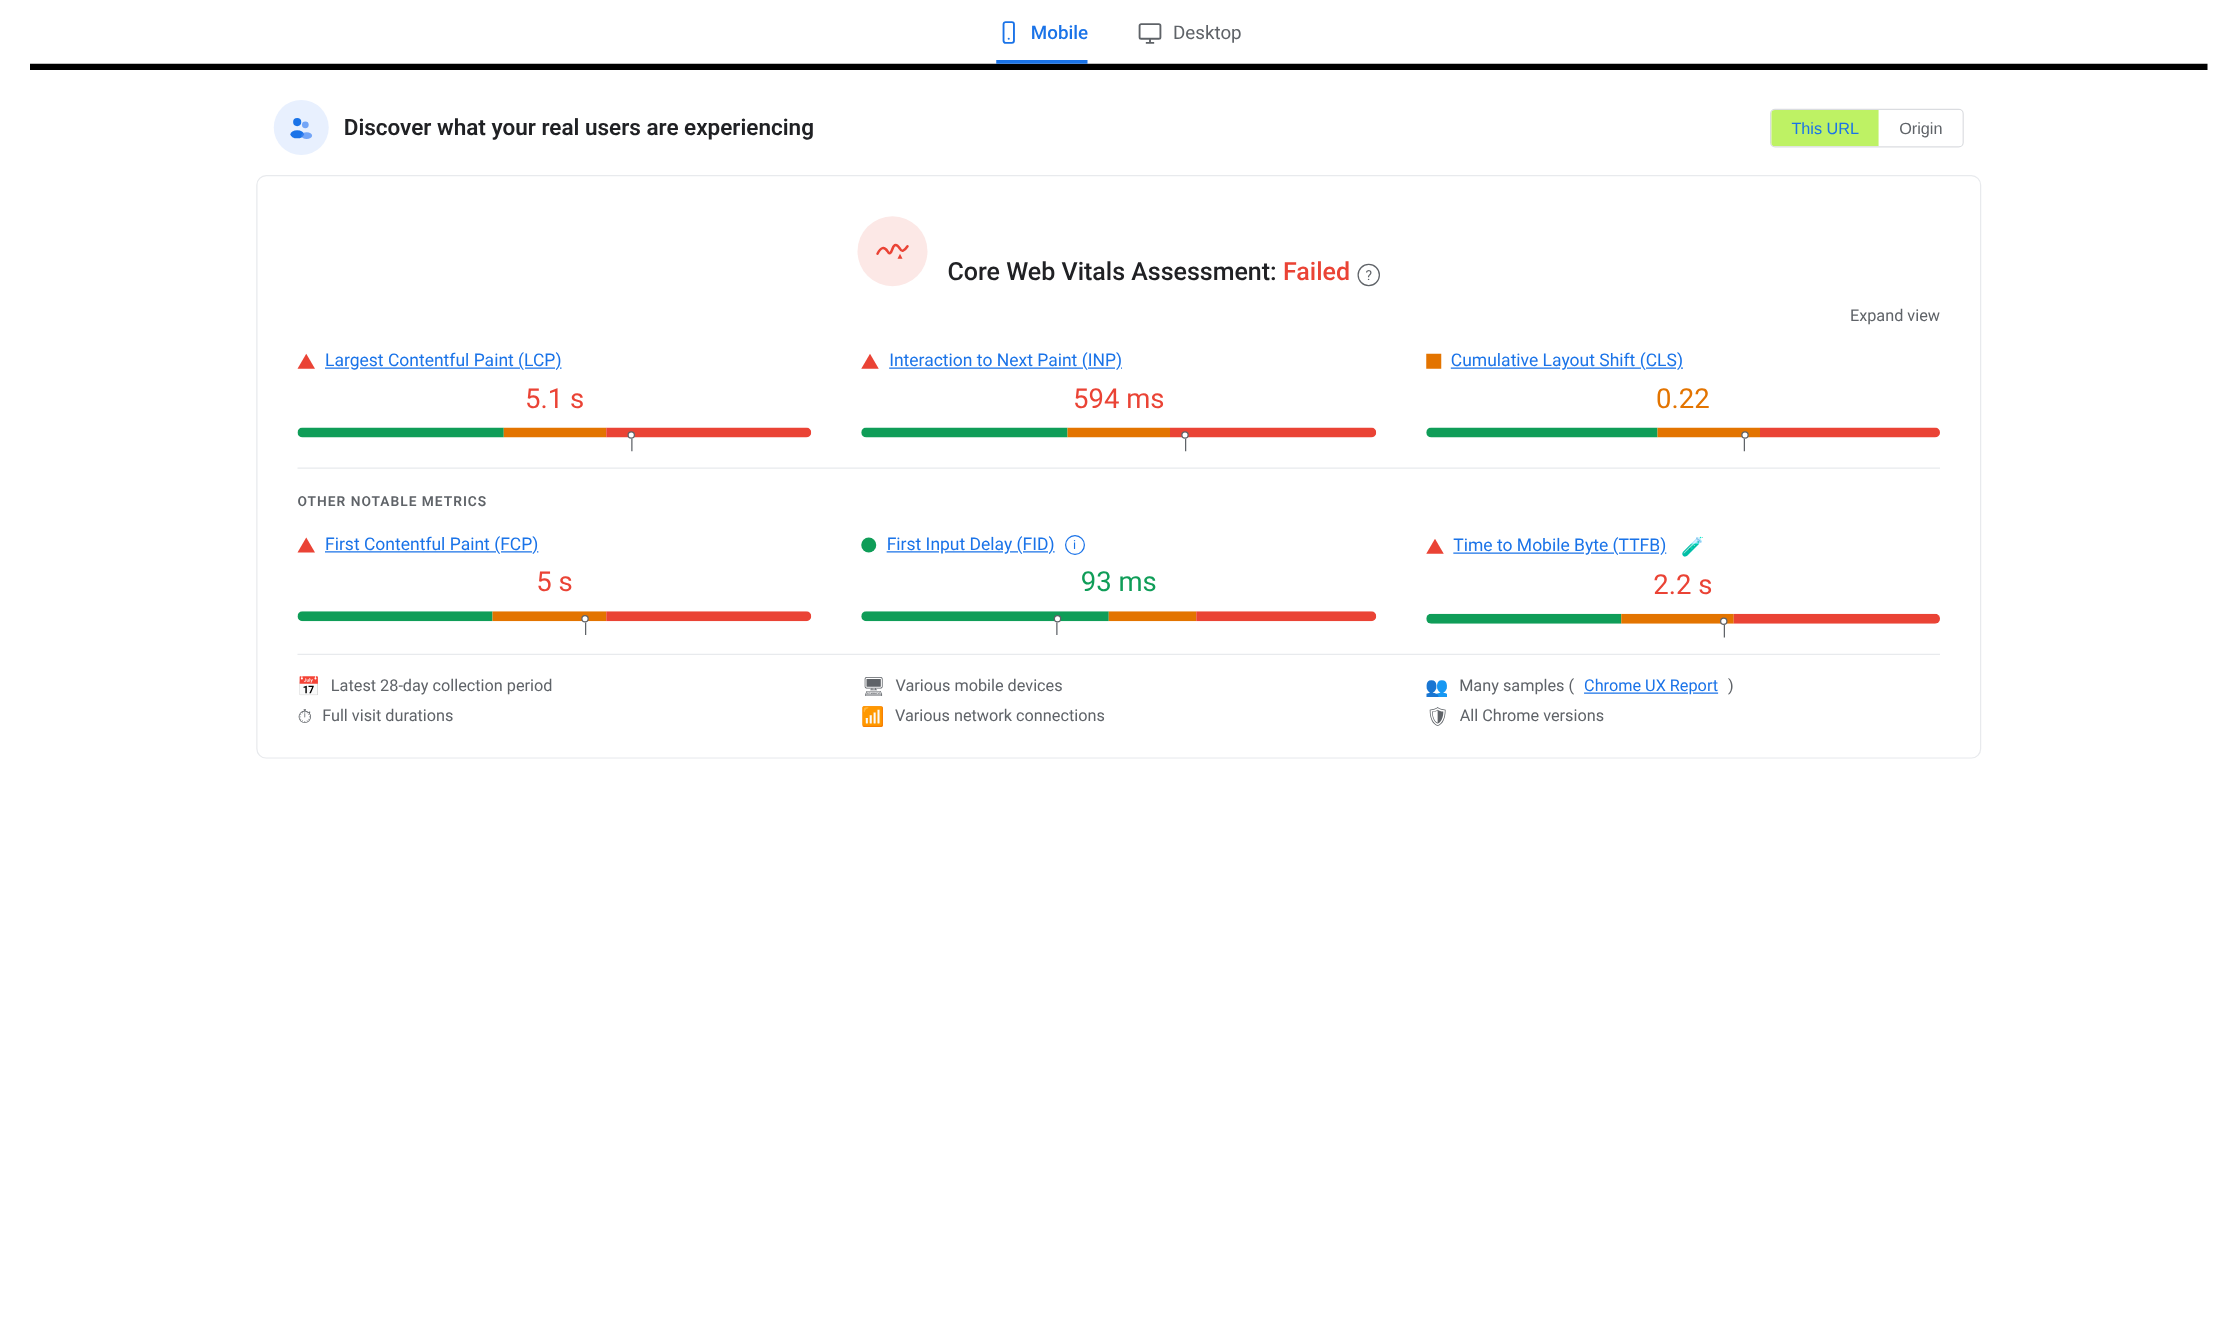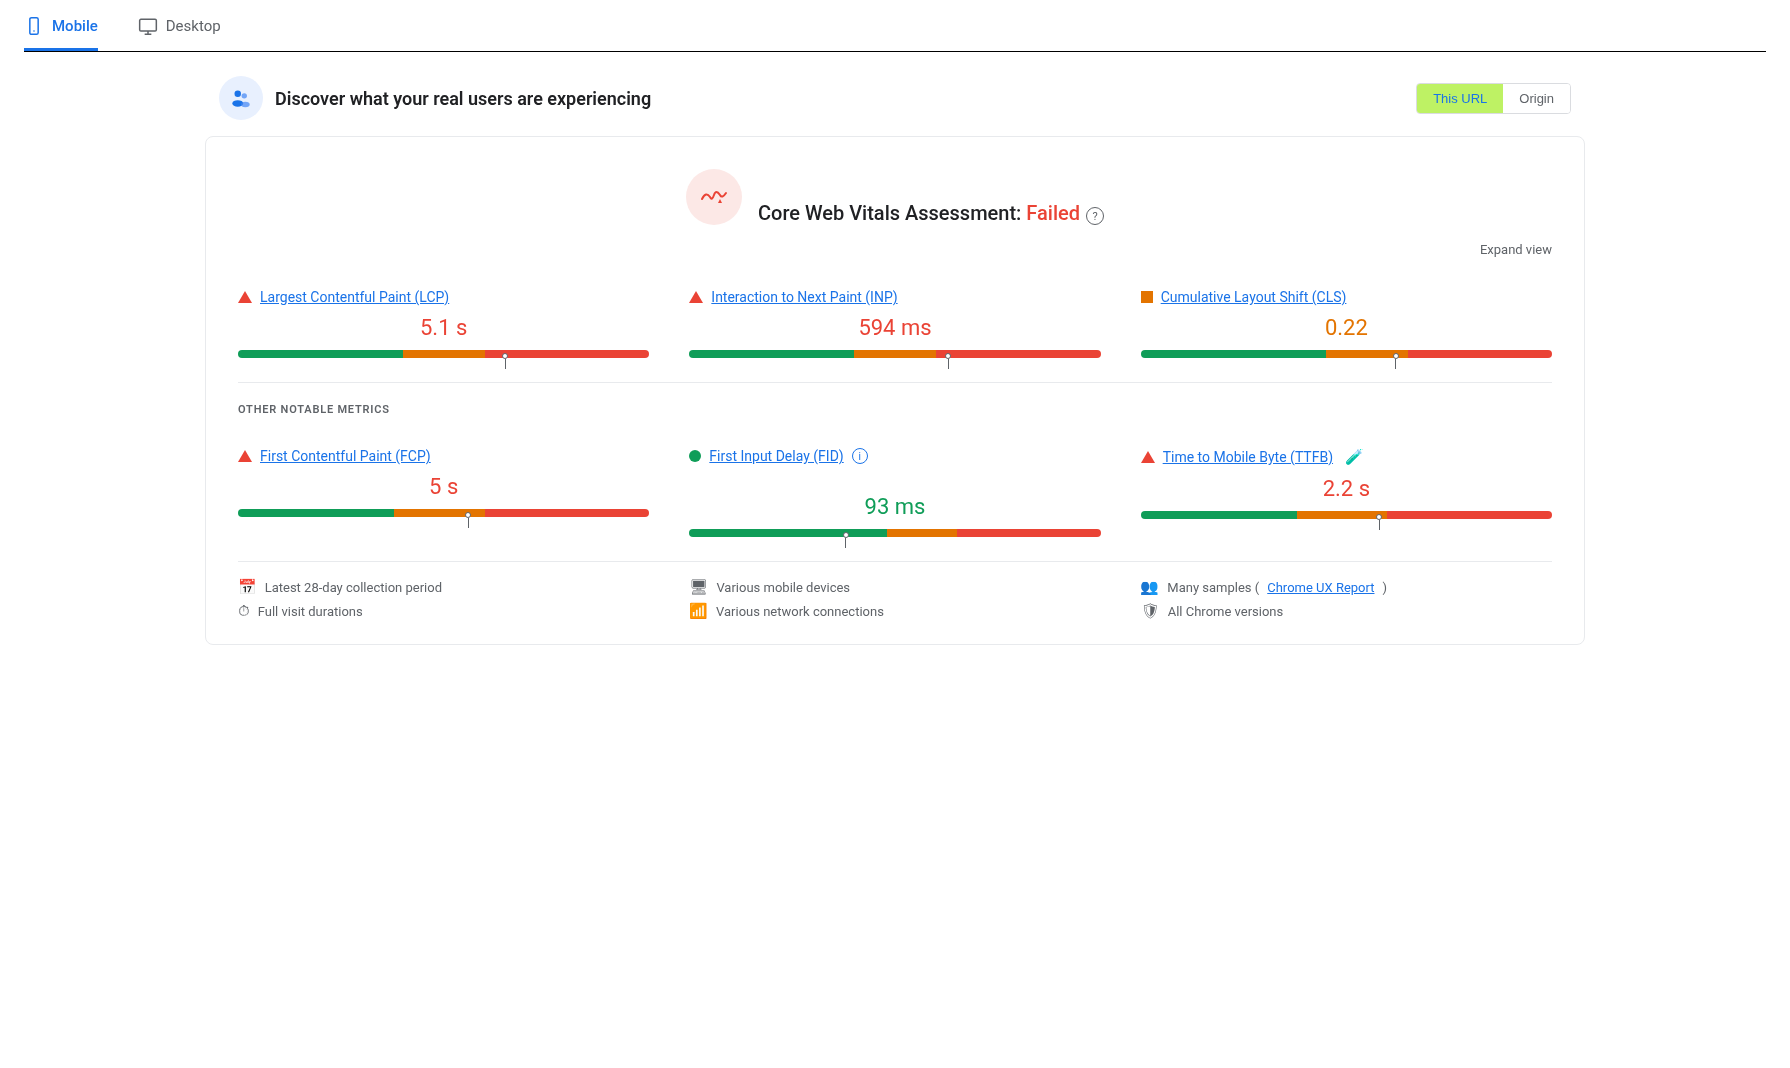--- a/index.html
+++ b/index.html
@@ -6,24 +6,25 @@
     body {
       font-family: 'Google Sans', Roboto, Arial, sans-serif;
       background: #fff;
       color: #202124;
       font-size: 14px;
     }
 
     
     .tab-bar {
       display: flex;
+      justify-content: center;
       align-items: center;
       gap: 40px;
       padding: 16px 0 0;
-      border-bottom: 1px solid #000000;
+      border-bottom: 5px solid #000000;
       margin-bottom: 24px;
     }
     .tab {
       display: flex;
       align-items: center;
       gap: 8px;
       padding-bottom: 12px;
       cursor: pointer;
       font-size: 15px;
       color: #5f6368;
@@ -151,37 +152,36 @@
 
     .metric-item {
       display: flex;
       flex-direction: column;
       gap: 6px;
     }
     .metric-label-row {
       display: flex;
       align-items: center;
       gap: 8px;
-      margin-top: 12px;
     }
     .metric-label {
       font-size: 14px;
       color: #1a73e8;
       text-decoration: underline;
       cursor: pointer;
     }
     .metric-value {
       text-align: center;
       font-size: 22px;
       font-weight: 400;
       padding: 4px 0;
     }
     .metric-value.red { color: #ea4335; }
     .metric-value.orange { color: #e37400; }
-    .metric-value.green { color: #0f9d58; margin-top: 20px; }
+    .metric-value.green { color: #0f9d58; }
 
     
     .progress-bar-container {
       position: relative;
       height: 8px;
       border-radius: 4px;
       overflow: visible;
     }
     .progress-bar-track {
       display: flex;

